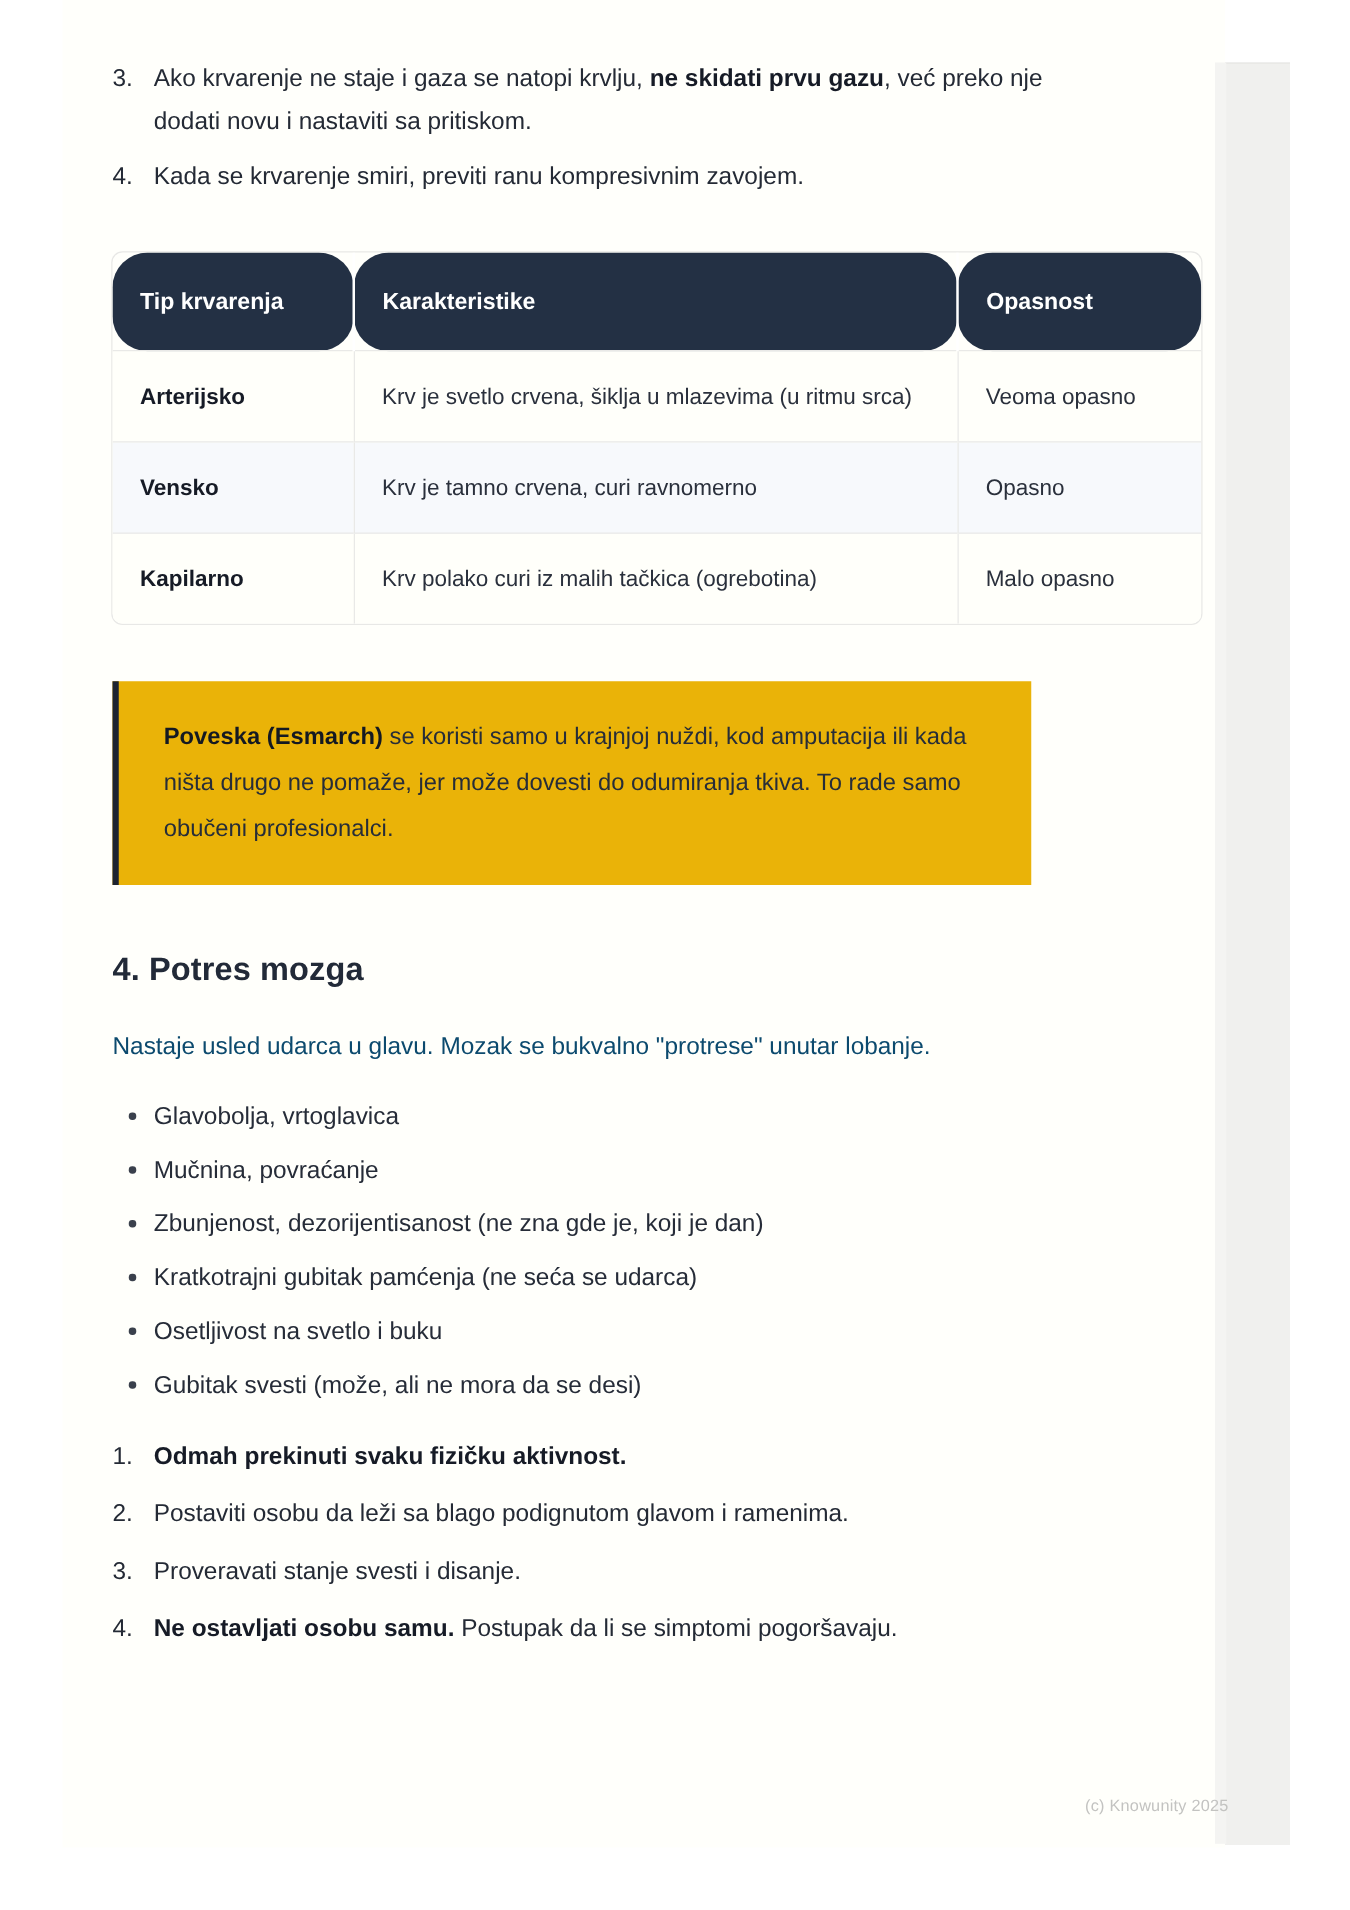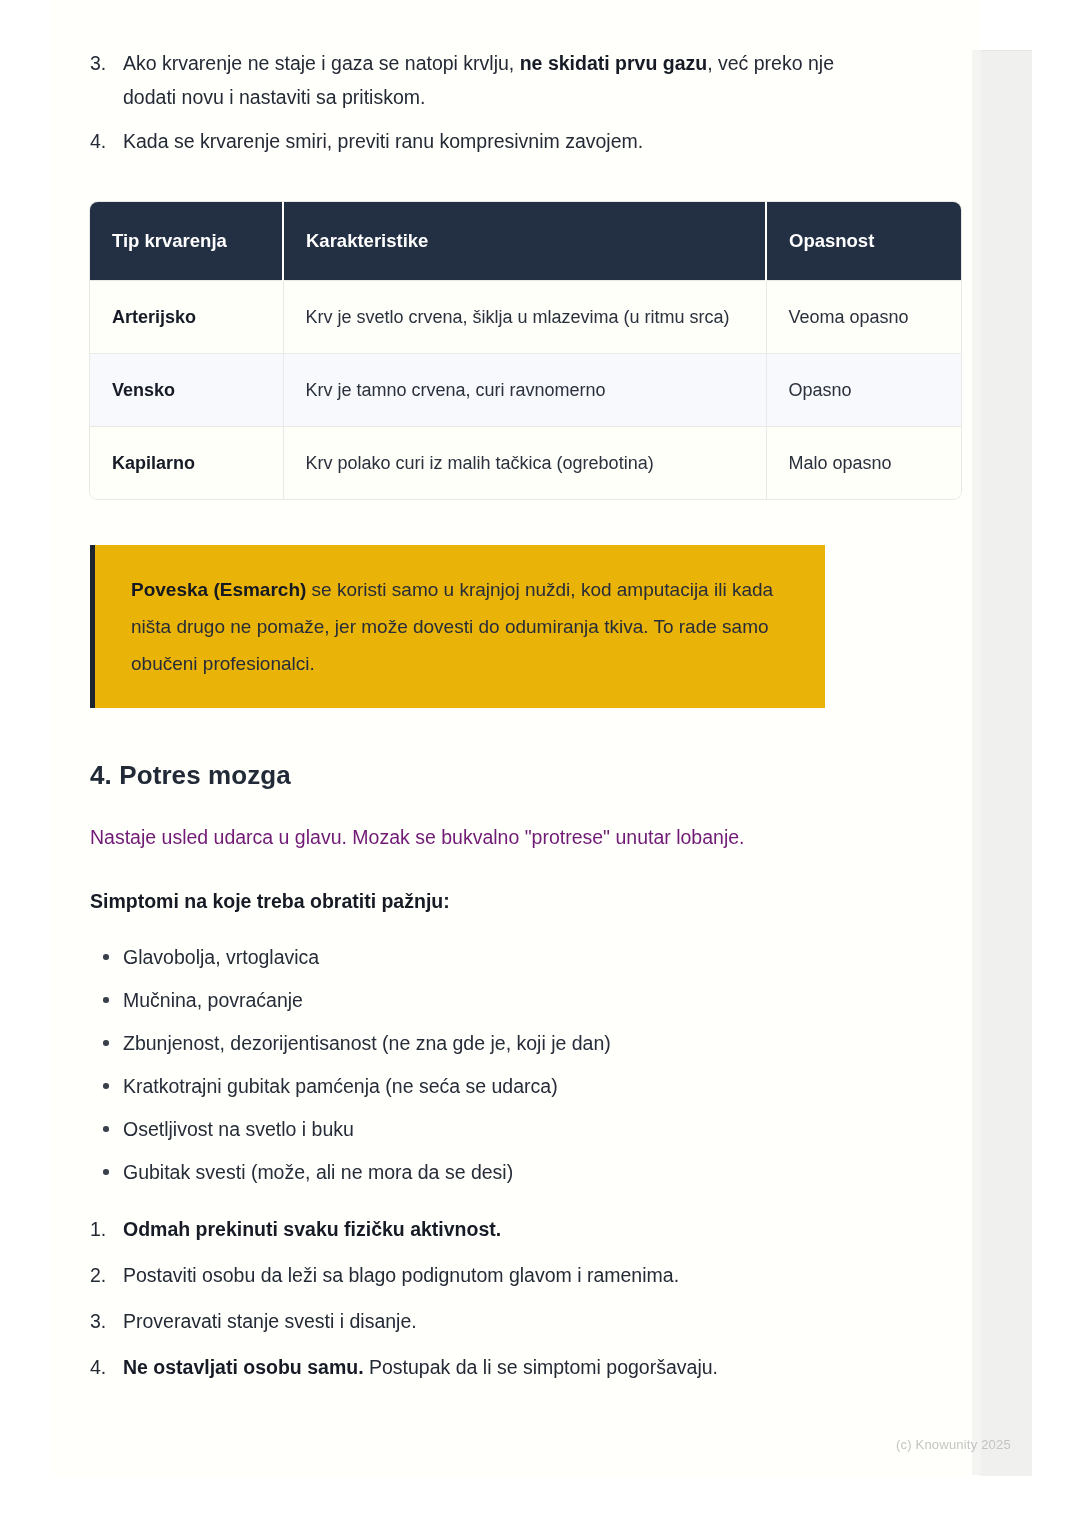--- a/index.html
+++ b/index.html
@@ -95,20 +95,21 @@
   .data-table thead th {
     background: #233044;
     color: #ffffff;
     font-size: 18.5px;
     font-weight: 700;
     text-align: left;
     padding: 24px 22px;
     line-height: 30px;
     vertical-align: middle;
     border-right: 2px solid #ffffff;
+    border-radius: 28px;
   }
   .data-table thead th:last-child { border-right: none; }
   .data-table th.col-tip { width: 148px; }
   .data-table th.col-kar { width: 437px; }
   .data-table th.col-opa { width: 150px; }
 
   .data-table tbody td {
     font-size: 18px;
     line-height: 32px;
     color: #2a303c;
@@ -145,21 +146,21 @@
     margin: 52px 0 0 0;
     font-size: 26px;
     font-weight: 600;
     color: #222a38;
     letter-spacing: 0.1px;
   }
   .body-para {
     margin: 30px 0 17px 0;
     font-size: 19.5px;
     line-height: 32px;
-    color: #701a75;
+    color: #0c4a6e;
   }
   .lead-bold {
     margin: 32px 0 0 0;
     font-size: 19.5px;
     line-height: 32px;
     font-weight: 700;
     color: #151a24;
   }
 
   
@@ -188,21 +189,21 @@
     font-size: 19.5px;
     font-weight: 700;
     color: #151a24;
   }
   .ol-block.steps { margin-top: 24px; }
   .ol-block.steps .ol-item { margin-bottom: 12px; }
 
   
   #watermark {
     position: absolute;
-    left: 896px;
+    left: 868px;
     top: 1437px;
     font-size: 13px;
     color: #c3c3c1;
     white-space: nowrap;
     letter-spacing: 0.2px;
   }
 </style>
 </head>
 <body>
 
@@ -257,21 +258,20 @@
     </table>
 
     <div class="callout">
       <p><b>Poveska (Esmarch)</b><span> se koristi samo u krajnjoj nuždi, kod amputacija ili kada ništa drugo ne pomaže, jer može dovesti do odumiranja tkiva. To rade samo obučeni profesionalci.</span></p>
     </div>
 
     <h2 class="section-heading">4. Potres mozga</h2>
 
     <p class="body-para">Nastaje usled udarca u glavu. Mozak se bukvalno "protrese" unutar lobanje.</p>
 
-    <p class="lead-bold">Simptomi na koje treba obratiti pažnju:</p>
 
     <ul class="ul-block">
       <li class="ul-item">Glavobolja, vrtoglavica</li>
       <li class="ul-item">Mučnina, povraćanje</li>
       <li class="ul-item">Zbunjenost, dezorijentisanost (ne zna gde je, koji je dan)</li>
       <li class="ul-item">Kratkotrajni gubitak pamćenja (ne seća se udarca)</li>
       <li class="ul-item">Osetljivost na svetlo i buku</li>
       <li class="ul-item">Gubitak svesti (može, ali ne mora da se desi)</li>
     </ul>
 

